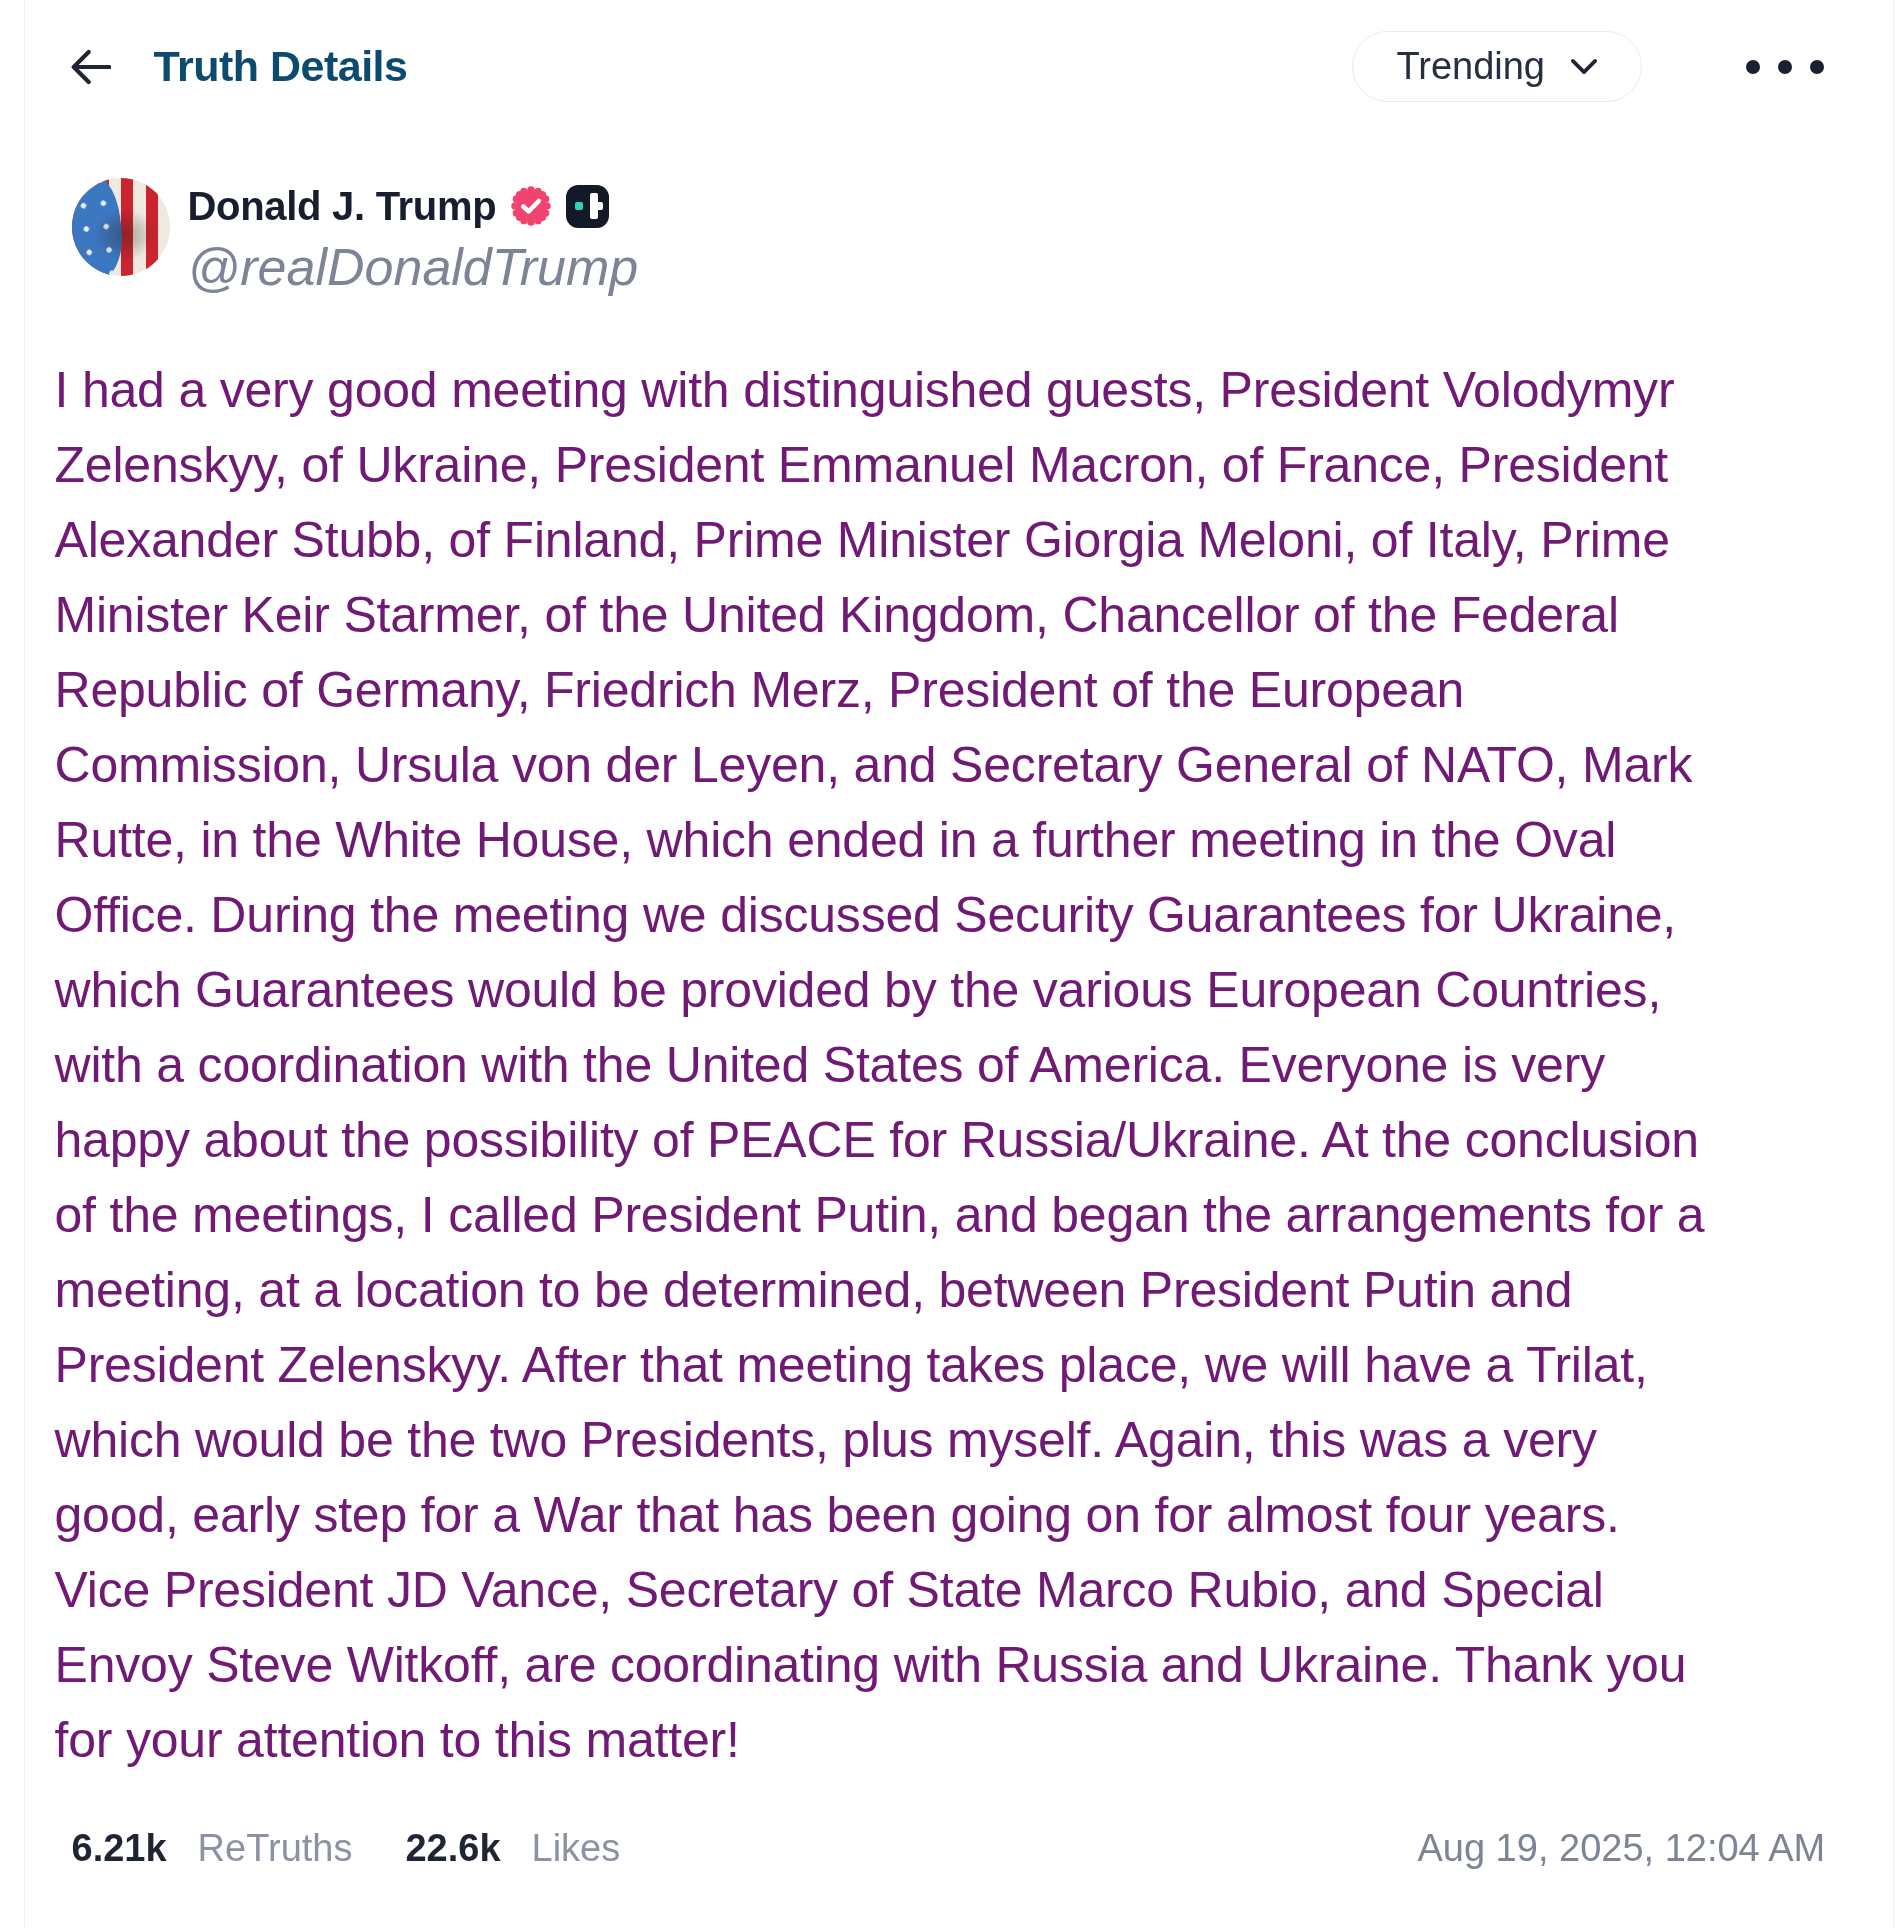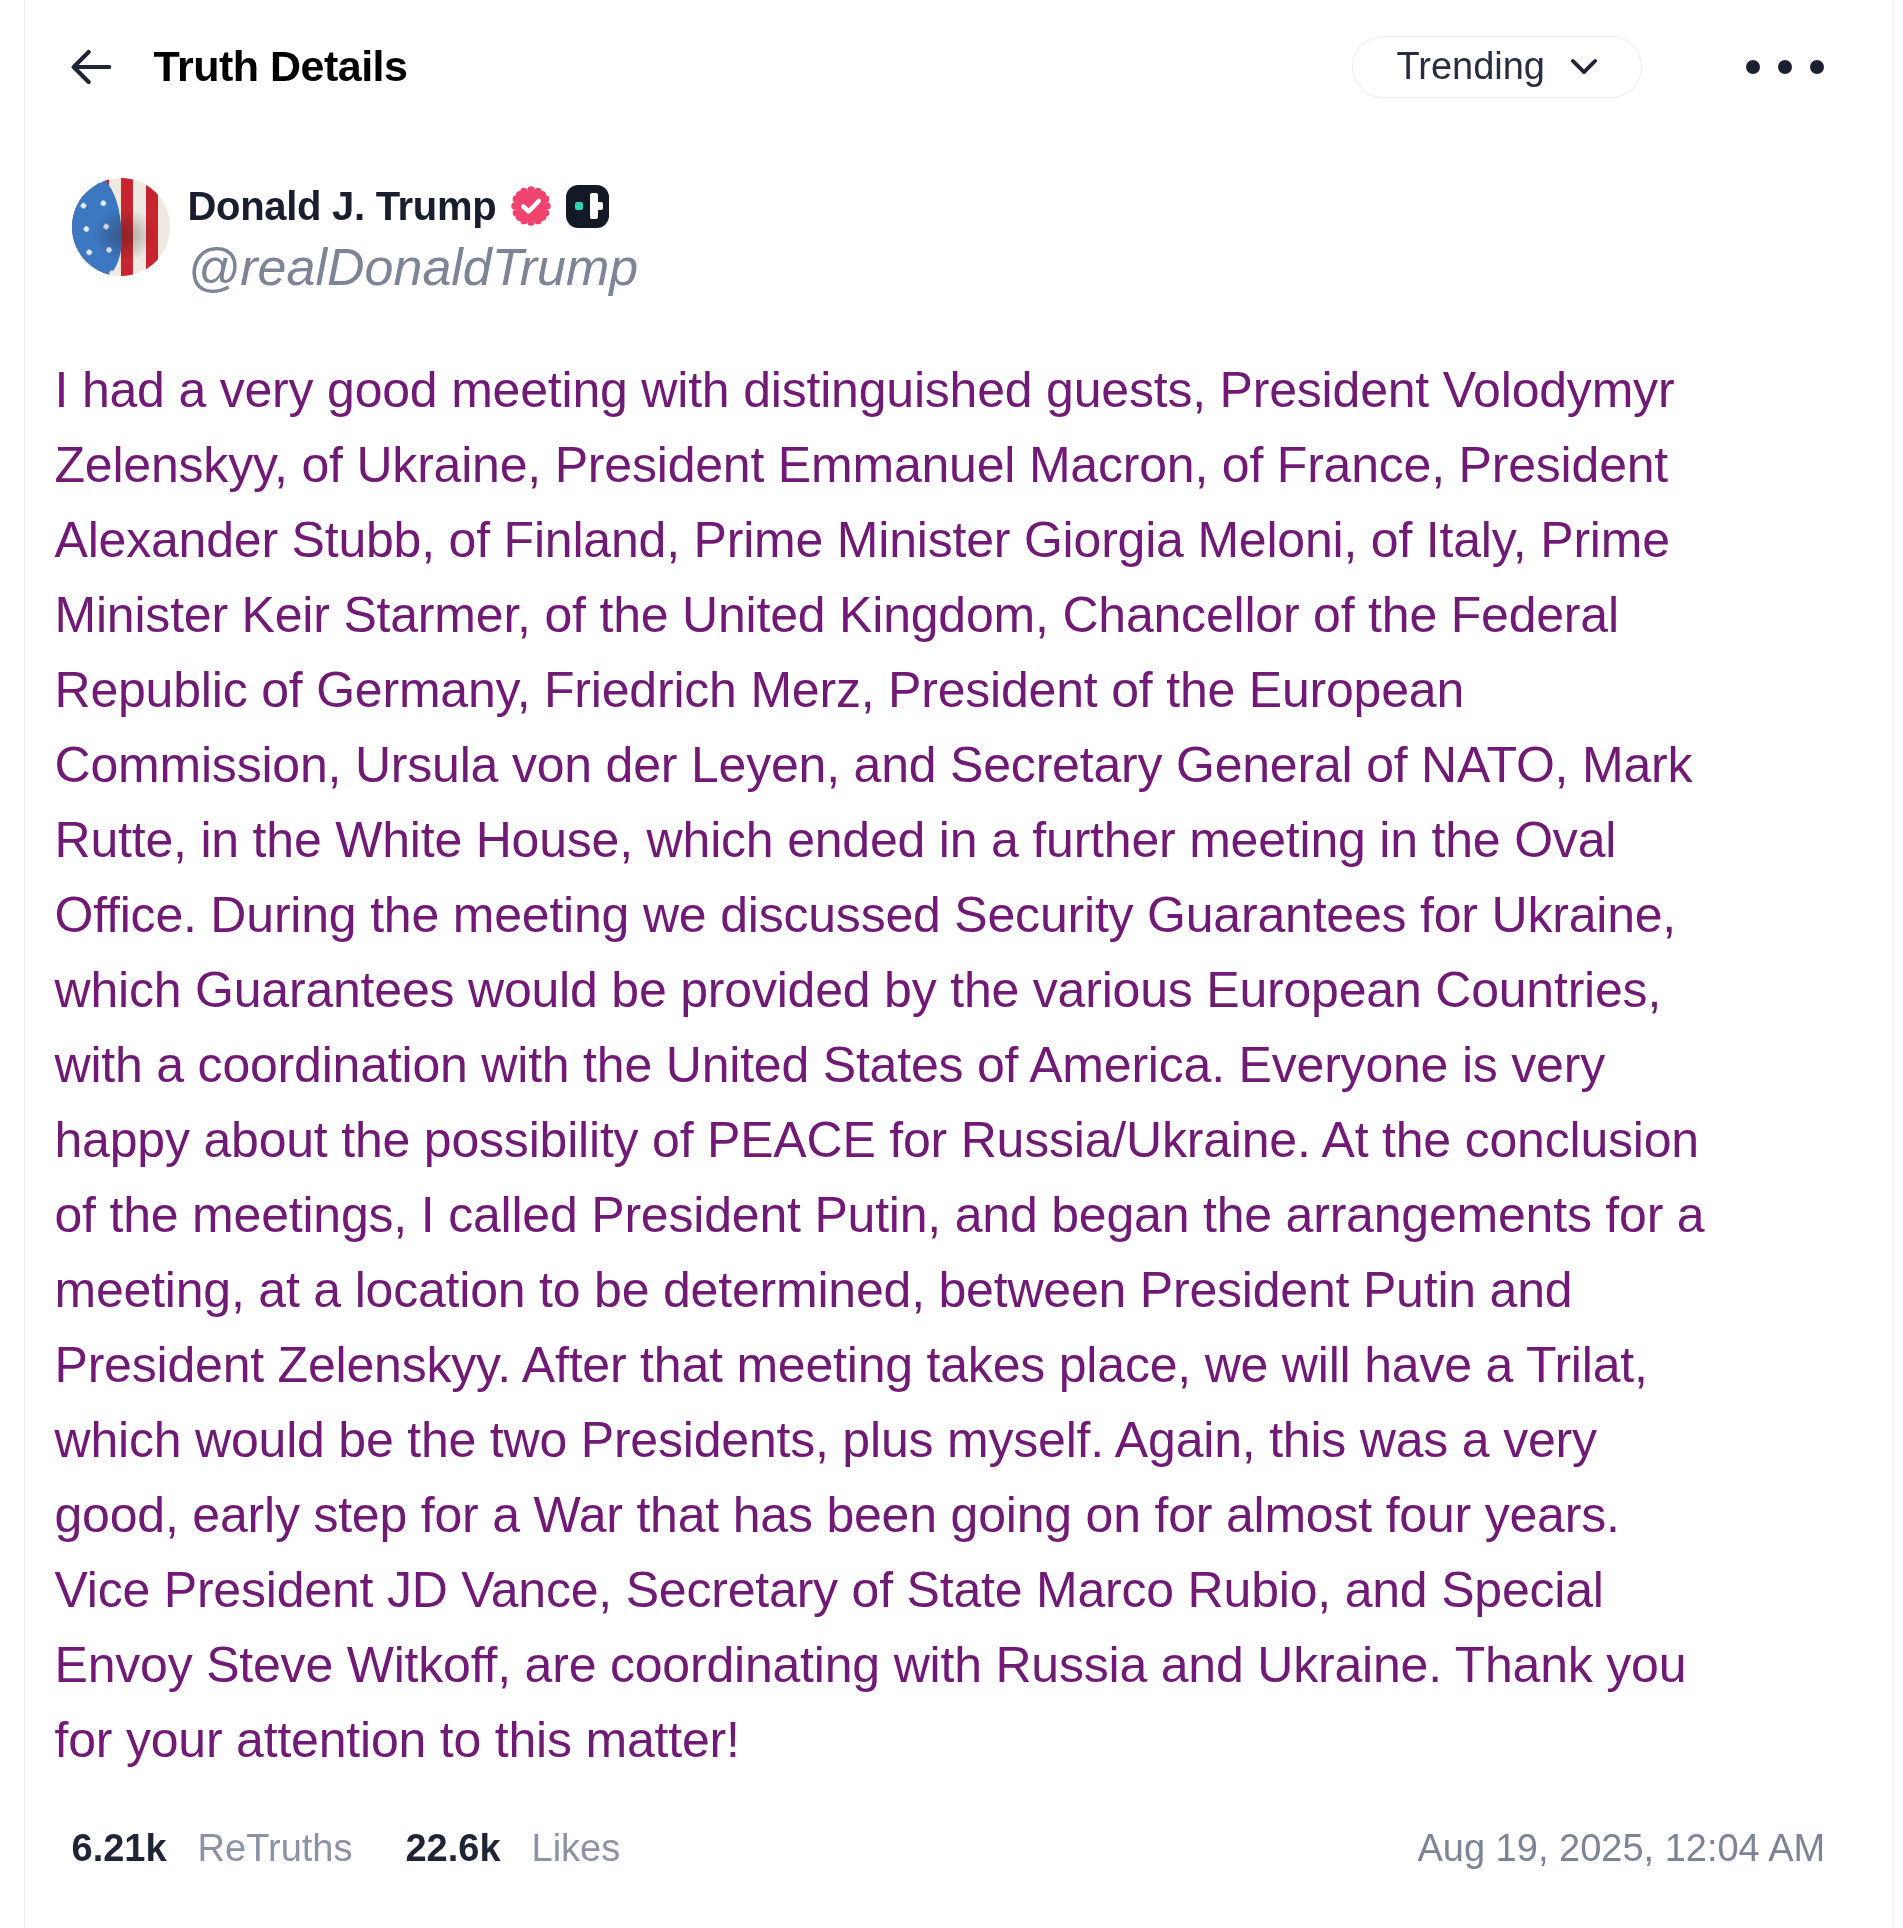--- a/index.html
+++ b/index.html
@@ -21,26 +21,26 @@
   }
   
   .header-row { display:flex; align-items:center; }
   .back-btn {
     width:41px; height:41px; margin-left:15px;
     display:flex; align-items:center; justify-content:center;
     cursor:pointer; flex:0 0 auto;
   }
   .page-title {
     margin-left:43px;
-    font-size:43px; font-weight:700; color:#000000;
+    font-size:43px; font-weight:700; color:#0c4a6e;
     letter-spacing:-0.5px;
   }
   .header-spacer { flex:1; }
   .sort-pill {
-    height:62px; border:1.9px solid #e9ebee; border-radius:40px;
+    height:71px; border:1.9px solid #e9ebee; border-radius:40px;
     display:flex; align-items:center; gap:24.5px;
     padding:0 43px;
     font-size:38px; color:#272e3f;
     background:#fff; cursor:pointer; flex:0 0 auto;
   }
   .more-btn {
     margin-left:104px; margin-right:13px;
     display:flex; align-items:center; gap:18px;
     height:81px; cursor:pointer; flex:0 0 auto;
   }

